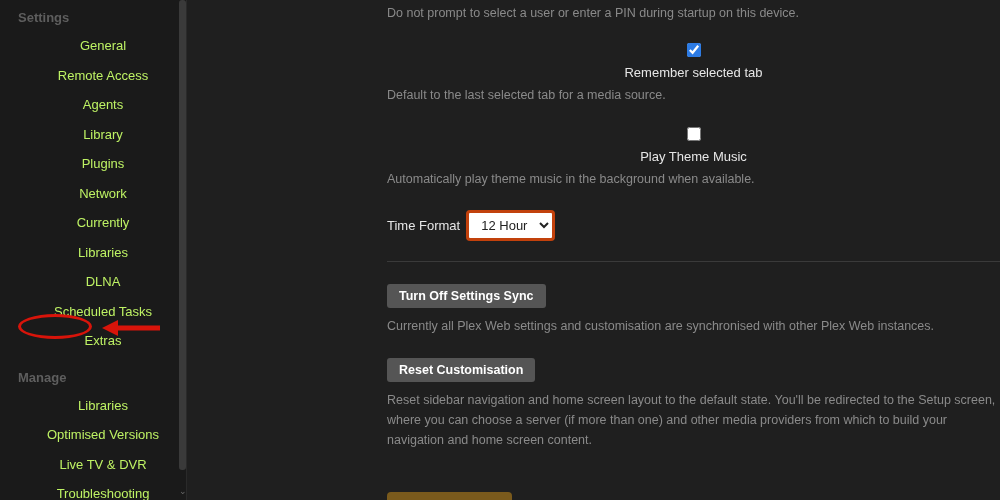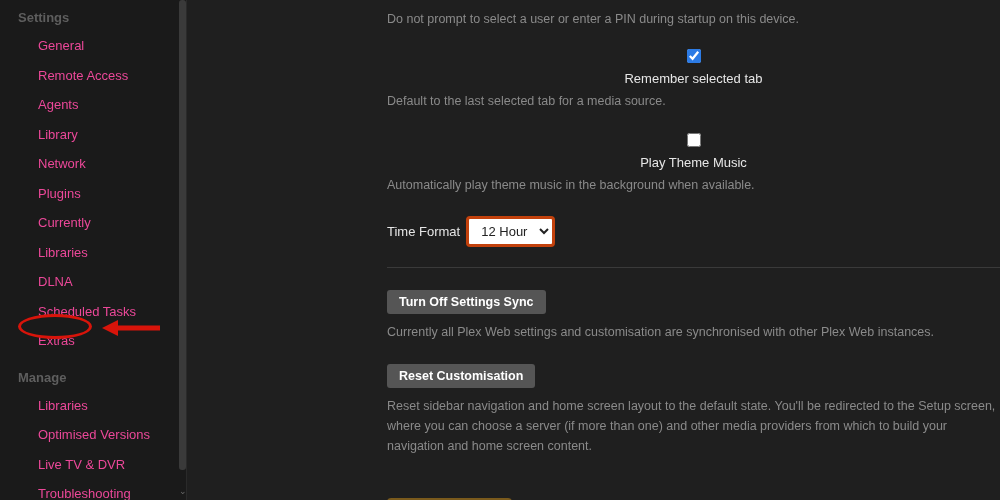--- a/index.html
+++ b/index.html
@@ -24,25 +24,26 @@
     height: 100%;
     overflow: hidden;
   }
   .section-head {
     color: #5e5e5e;
     font-weight: 600;
     font-size: 13px;
     padding: 4px 18px 6px 18px;
   }
   .nav-item {
-    color: #ec4899;
+    color: #bef264;
     font-size: 13px;
     padding: 5px 18px 5px 38px;
     cursor: pointer;
     line-height: 1.5;
+    text-align: center;
   }
   .manage-head { margin-top: 10px; }
   .scrollbar-track {
     position: absolute;
     right: 0;
     top: 0;
     width: 7px;
     height: 500px;
     background: transparent;
   }
@@ -76,21 +77,21 @@
     pointer-events: none;
   }
   .arrow-svg {
     position: absolute;
     left: 102px;
     top: 318px;
     pointer-events: none;
   }
   .main {
     flex: 1;
-    padding: 10px 0 0 200px;
+    padding: 4px 0 0 200px;
     height: 500px;
     overflow: hidden;
   }
   .desc {
     color: #8a8a8a;
     font-size: 12.5px;
     line-height: 1.5;
     margin-bottom: 20px;
   }
   .check-row {
@@ -168,22 +169,22 @@
 </head>
 <body>
 
 <div class="sidebar">
   <div class="sidebar-scroll">
     <div class="section-head">Settings</div>
     <div class="nav-item">General</div>
     <div class="nav-item">Remote Access</div>
     <div class="nav-item">Agents</div>
     <div class="nav-item">Library</div>
+    <div class="nav-item">Plugins</div>
     <div class="nav-item">Network</div>
-    <div class="nav-item">Plugins</div>
     <div class="nav-item">Currently</div>
     <div class="nav-item">Libraries</div>
     <div class="nav-item">DLNA</div>
     <div class="nav-item">Scheduled Tasks</div>
     <div class="nav-item">Extras</div>
 
     <div class="section-head manage-head">Manage</div>
     <div class="nav-item">Libraries</div>
     <div class="nav-item">Optimised Versions</div>
     <div class="nav-item">Live TV &amp; DVR</div>

